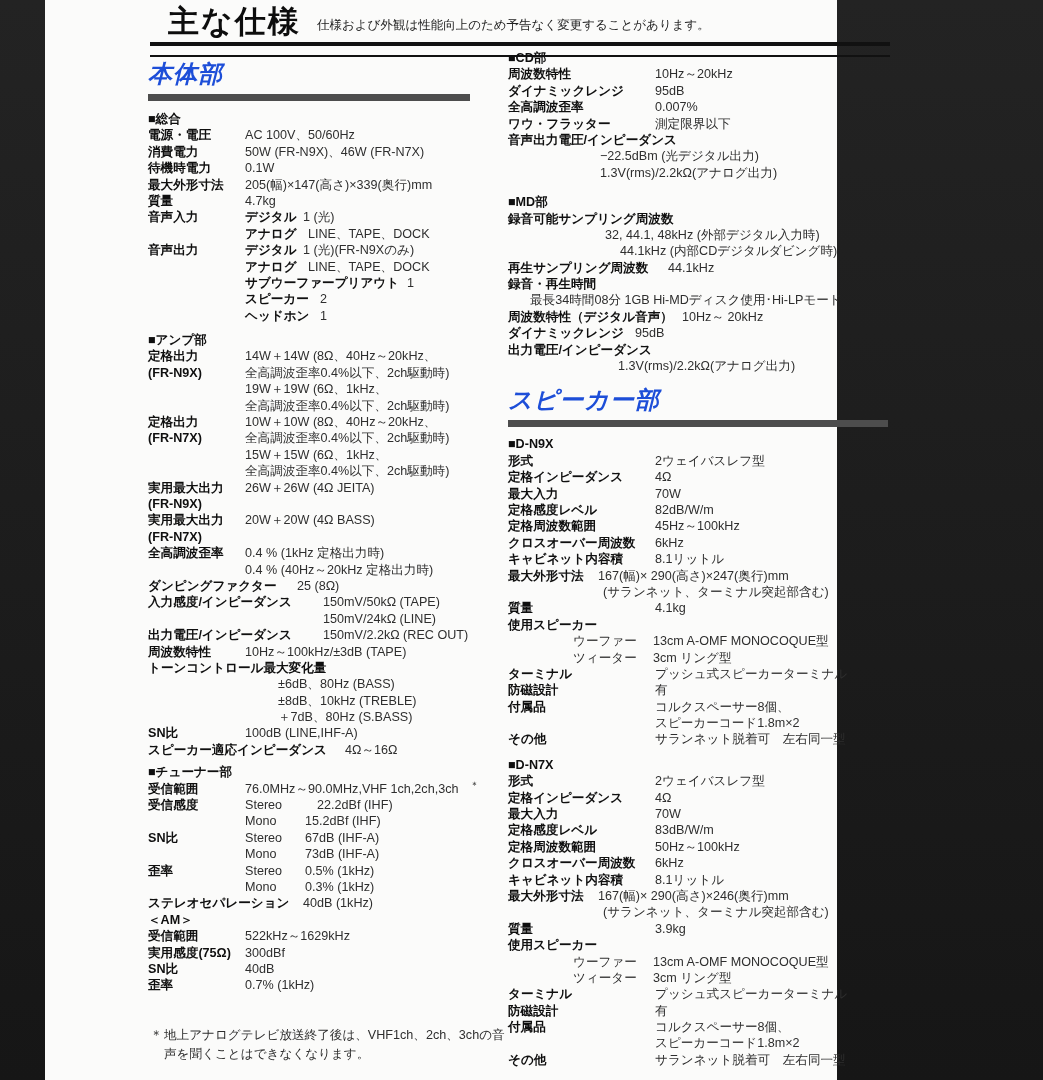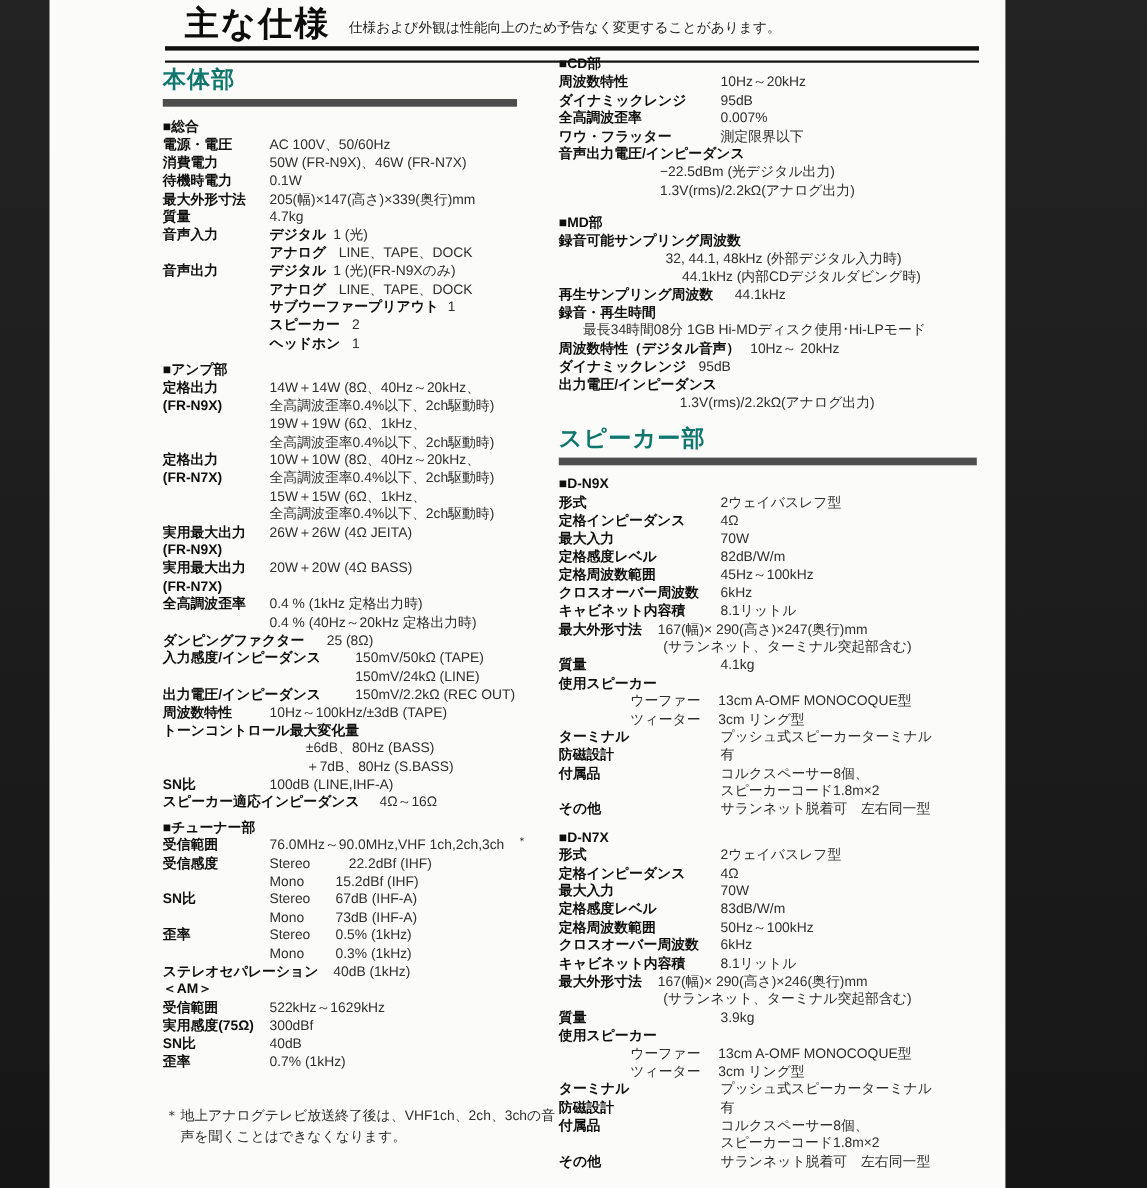--- a/index.html
+++ b/index.html
@@ -1,29 +1,29 @@
 <!DOCTYPE html>
 <html><head>
 <meta charset="utf-8">
 <style>
   html,body{margin:0;padding:0;}
   body{
     width:1043px;height:1080px;position:relative;overflow:hidden;
     background:linear-gradient(180deg,#232323,#161616);
     font-family:"Liberation Sans","DejaVu Sans",sans-serif;
   }
-  .page{position:absolute;left:45px;top:0;width:869px;height:1080px;background:#fbfbfa;}
+  .page{position:absolute;left:45px;top:0;width:792px;height:1080px;background:#fbfbfa;}
   .doc-title{position:absolute;left:123px;top:1px;font-size:31px;font-weight:900;color:#0d0d0d;letter-spacing:2px;}
   .doc-subtitle{position:absolute;left:272px;top:17px;font-size:12.5px;color:#222;}
   .title-rule{position:absolute;left:105px;top:42px;width:740px;height:9px;border-top:4px solid #111;border-bottom:2px solid #111;}
   .col{position:absolute;top:0;}
   .col-left{left:103px;width:350px;}
   .col-right{left:463px;width:395px;}
   .sec-head{margin:0;}
-  .sec-head .ht{font-size:21px;font-weight:bold;color:#0f766e;letter-spacing:1px;display:block;}
+  .sec-head .ht{font-size:24px;font-weight:bold;font-style:italic;color:#1d4ed8;letter-spacing:1px;display:block;}
   .sec-bar{height:7px;background:#4d4d4d;margin-top:4px;}
   .row{position:relative;height:16.4px;line-height:16.4px;font-size:12.6px;white-space:nowrap;}
   .seg{position:absolute;top:0;color:#2e2e2e;}
   .seg.b{font-weight:bold;color:#0f0f0f;}
   .seg.sup{font-size:9px;top:-4px;color:#0f0f0f;}
 </style>
 </head>
 <body>
 
 <div class="page">
@@ -162,20 +162,23 @@
           <span class="seg b" style="left: 0px;">周波数特性</span>
           <span class="seg" style="left: 97px;">10Hz～100kHz/±3dB (TAPE)</span>
         </div>
         <div class="row">
           <span class="seg b" style="left: 0px;">トーンコントロール最大変化量</span>
         </div>
         <div class="row">
           <span class="seg" style="left: 130px;">±6dB、80Hz (BASS)</span>
         </div>
         <div class="row">
+          <span class="seg" style="left: 130px;">±8dB、10kHz (TREBLE)</span>
+        </div>
+        <div class="row">
           <span class="seg" style="left: 130px;">＋7dB、80Hz (S.BASS)</span>
         </div>
         <div class="row">
           <span class="seg b" style="left: 0px;">SN比</span>
           <span class="seg" style="left: 97px;">100dB (LINE,IHF-A)</span>
         </div>
         <div class="row">
           <span class="seg b" style="left: 0px;">スピーカー適応インピーダンス</span>
           <span class="seg" style="left: 197px;">4Ω～16Ω</span>
         </div>

